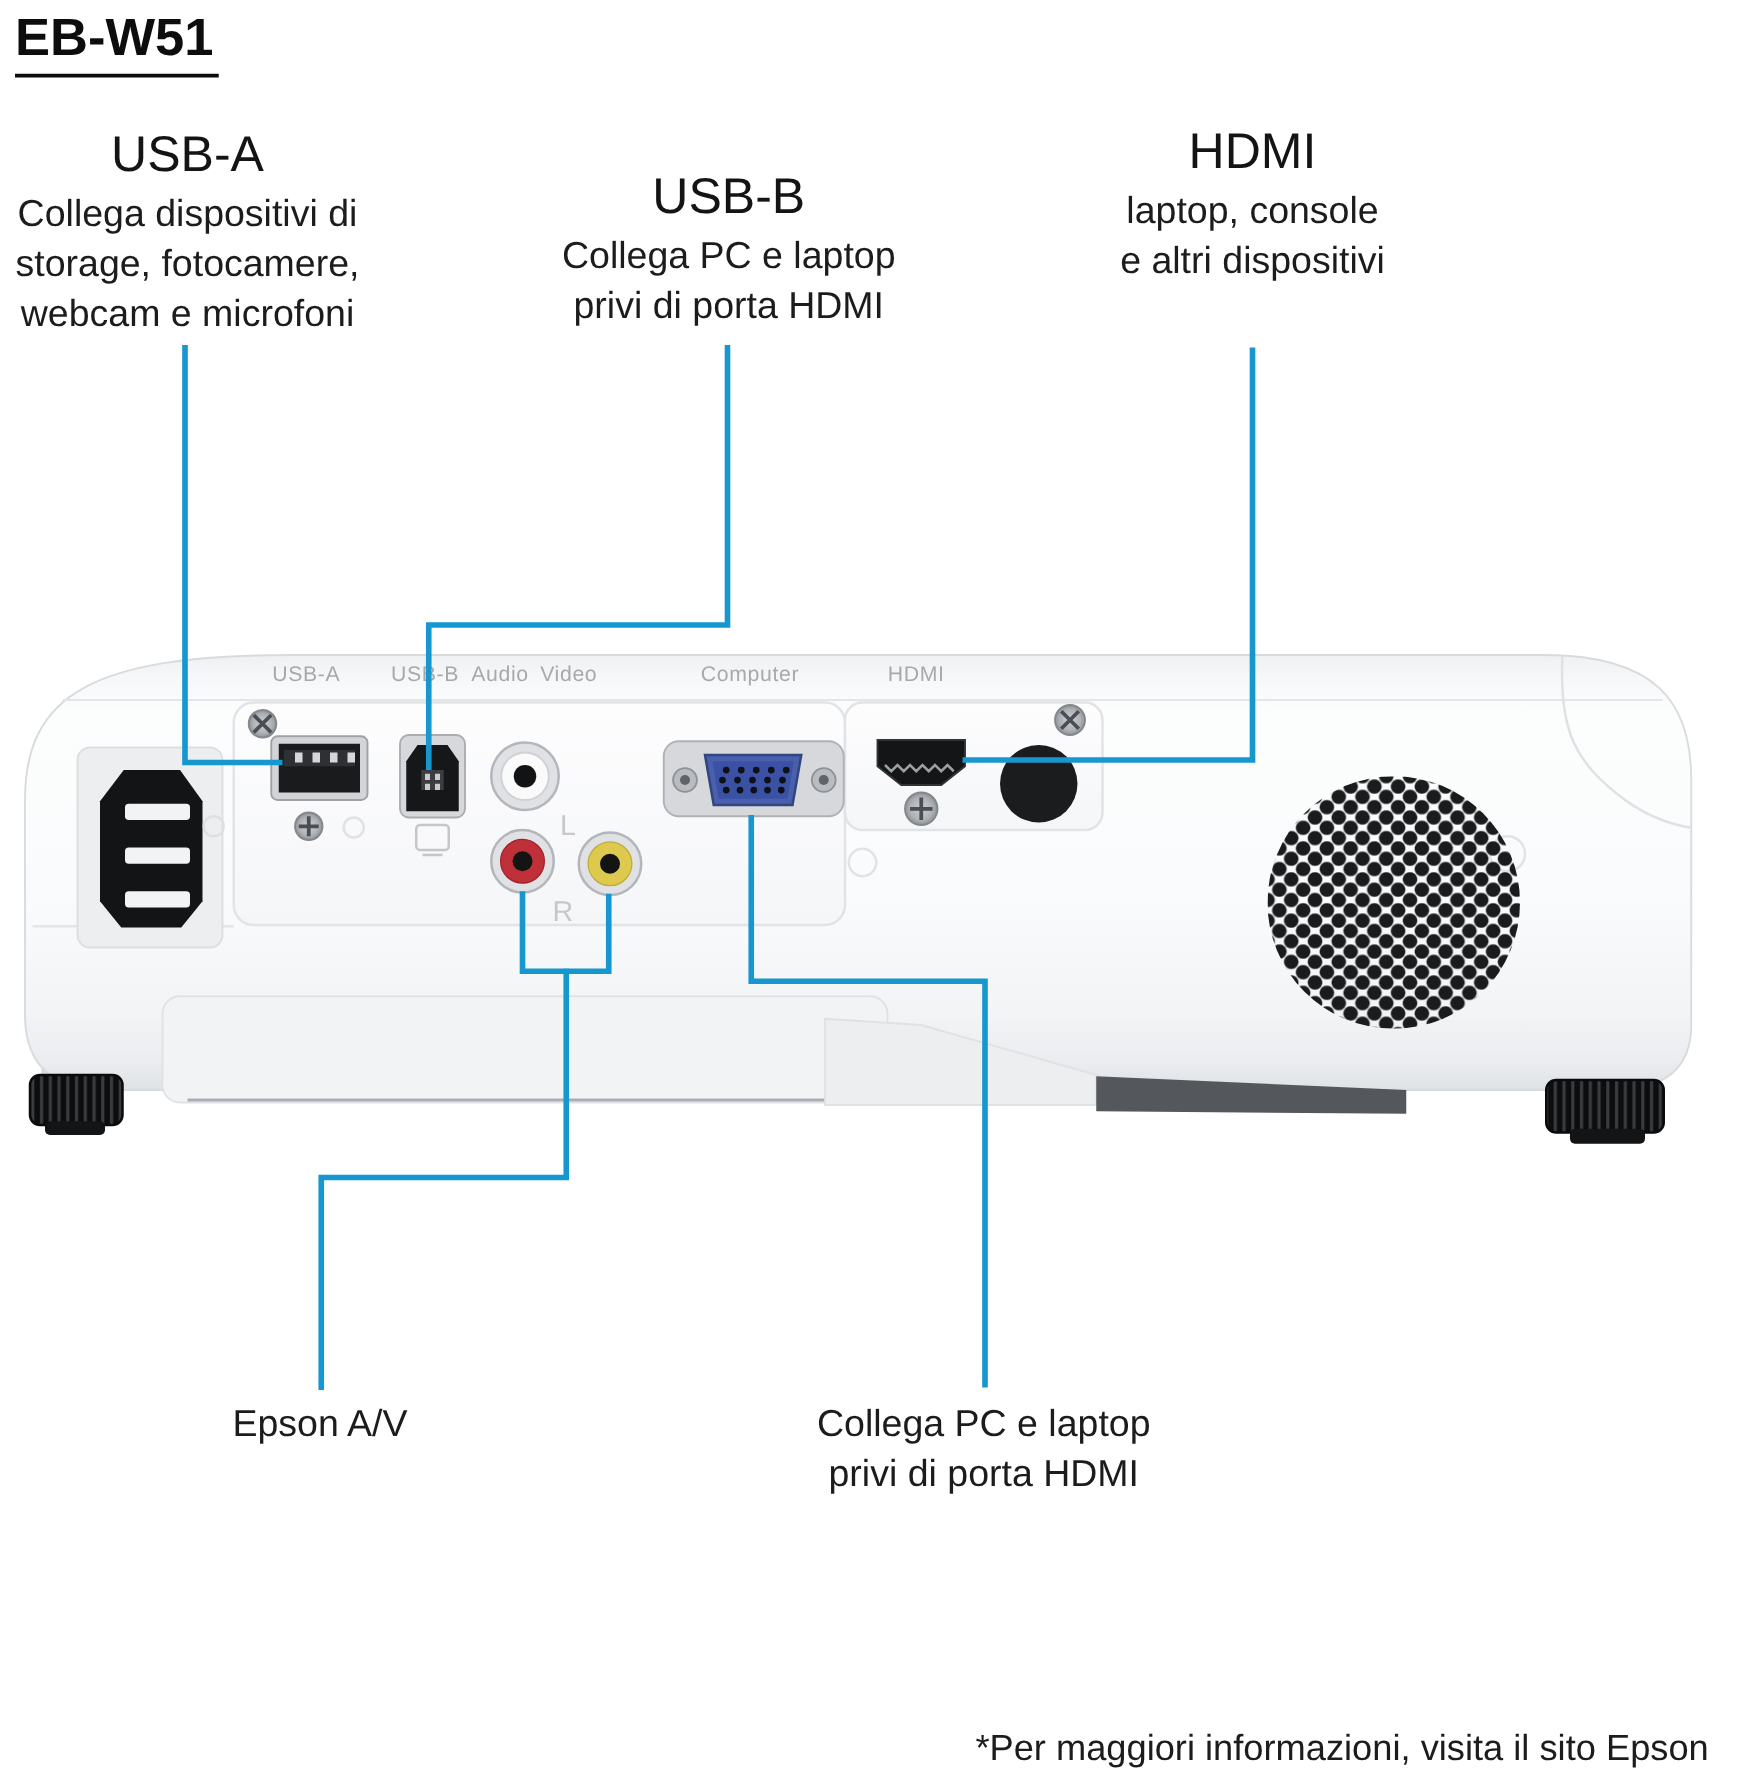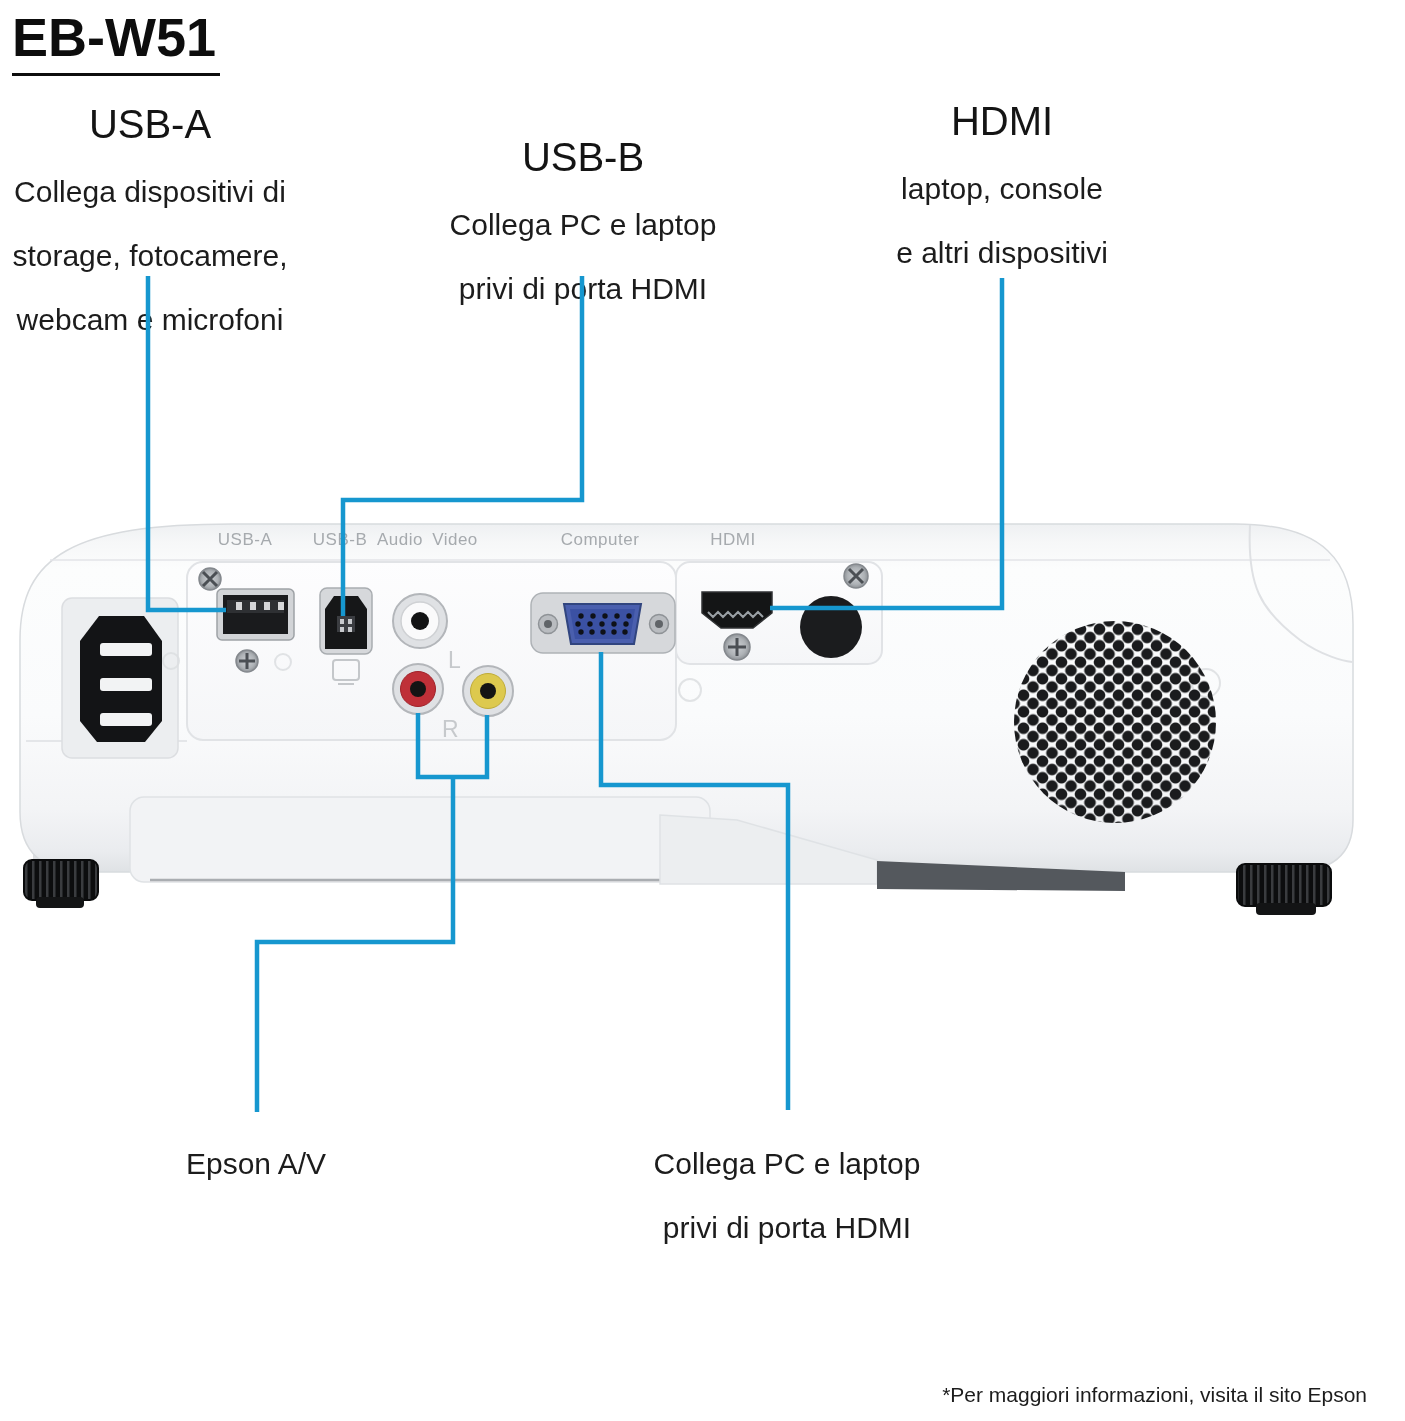--- a/index.html
+++ b/index.html
@@ -2,34 +2,34 @@
 <html><head>
 <meta charset="utf-8">
 <style>
   html,body { margin:0; padding:0; background:#ffffff; }
   #canvas {
     position:relative; width:1405px; height:1421px; background:#ffffff;
     font-family:"Liberation Sans", sans-serif; color:#1a1a1a; overflow:hidden;
   }
   #page-title {
     position:absolute; left:12px; top:6px;
-    font-size:54px; font-weight:bold; color:#0d0d0d;
+    font-size:42px; font-weight:bold; color:#0d0d0d;
     border-bottom:3px solid #0d0d0d; padding:0 4px 5px 0; display:inline-block;
   }
   .callout { position:absolute; text-align:center; transform:translateX(-50%); white-space:nowrap; }
   .callout .co-title { font-size:40px; font-weight:400; color:#141414; line-height:48px; margin-bottom:4px; }
-  .callout .co-line  { font-size:30px; font-weight:400; color:#1c1c1c; line-height:40px;margin-top:24px; }
+  .callout .co-line  { font-size:30px; font-weight:400; color:#1c1c1c; line-height:40px; }
   #callout-usb-a { left:150px;  top:100px; }
   #callout-usb-b { left:583px;  top:133px; }
   #callout-hdmi  { left:1002px; top:97px;  }
   #callout-rca   { left:256px;  top:1120px; }
   #callout-vga   { left:787px;  top:1120px; }
   #footnote {
     position:absolute; right:38px; top:1383px;
-    font-size:21px; color:#1c1c1c;
+    font-size:29px; color:#1c1c1c;
   }
   #projector-svg { position:absolute; left:0; top:0; }
   svg text { font-family:"Liberation Sans", sans-serif; }
   #speaker-grille {
     position:absolute; left:1014px; top:621px; width:202px; height:202px;
     border-radius:50%;
     background-image:
       radial-gradient(circle, #1a1b1d 5.2px, rgba(0,0,0,0) 6.3px),
       radial-gradient(circle, #1a1b1d 5.2px, rgba(0,0,0,0) 6.3px);
     background-size:19px 16.5px, 19px 16.5px;

